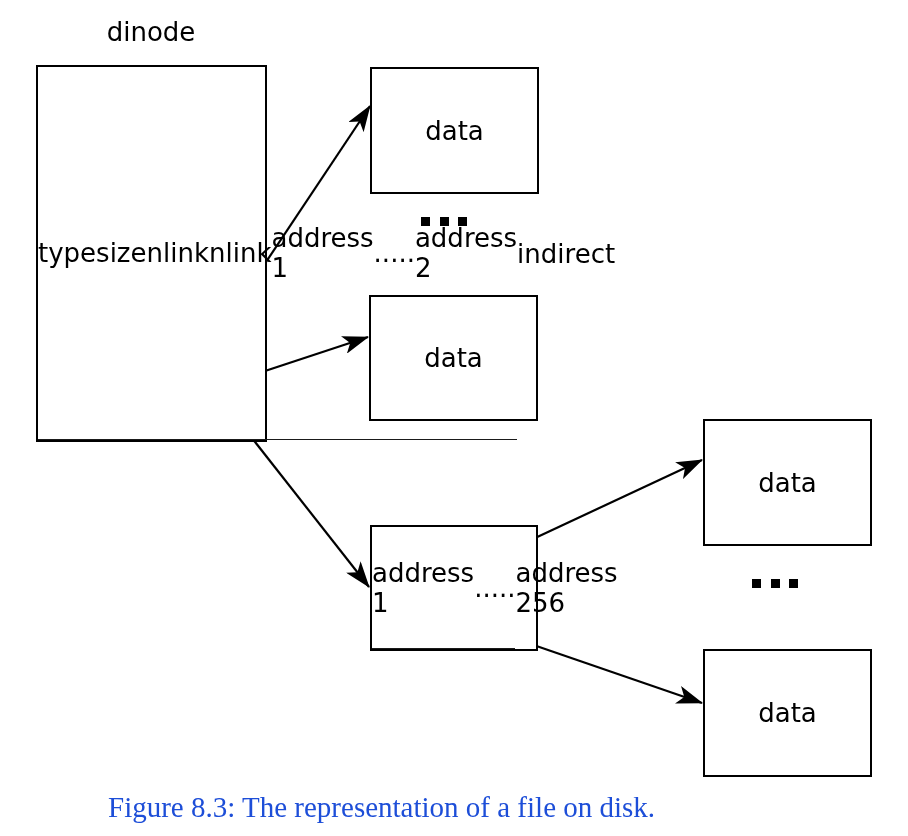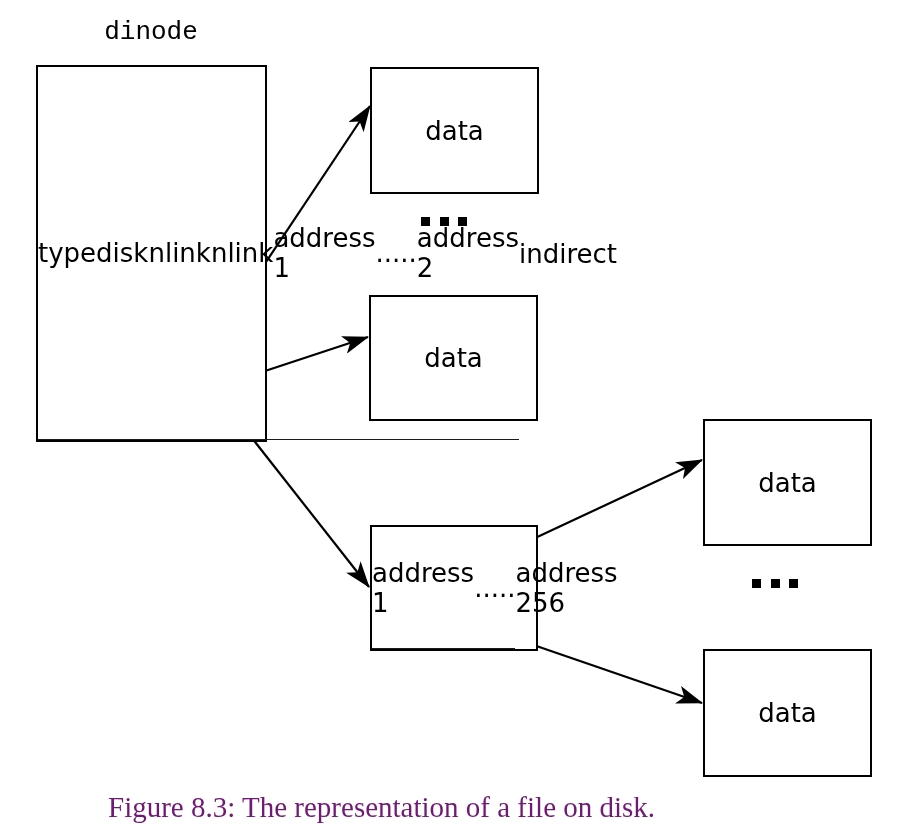--- a/index.html
+++ b/index.html
@@ -21,21 +21,20 @@
     left: 0; top: 0;
     width: 908px; height: 836px;
     pointer-events: none;
   }
   .box-title {
     position: absolute;
     text-align: center;
     font-size: 26px;
     line-height: 30px;
     color: #000000;
-    font-family: Liberation Mono, monospace;
   }
   .dinode-title { left: 36px; top: 17px; width: 230px; }
   .indirect-title { left: 360px; top: 486px; width: 188px; }
 
   .struct-box {
     position: absolute;
     border: 2.5px solid #000000;
     background: #ffffff;
     box-sizing: border-box;
     display: flex;
@@ -86,21 +85,21 @@
   }
 
   .caption {
     position: absolute;
     left: 108px;
     top: 789px;
     width: 760px;
     font-family: "Liberation Serif", serif;
     font-size: 29px;
     line-height: 36px;
-    color: #701a75;
+    color: #1d4ed8;
     white-space: nowrap;
   }
 </style>
 </head>
 <body>
 
 <div class="canvas">
 
   <svg class="arrows" viewBox="0 0 908 836" xmlns="http://www.w3.org/2000/svg">
     <defs>
@@ -112,21 +111,21 @@
     <line x1="247" y1="377" x2="368" y2="337" stroke="#000000" stroke-width="2.2" marker-end="url(#ah)"></line>
     <line x1="237" y1="419" x2="369" y2="587" stroke="#000000" stroke-width="2.2" marker-end="url(#ah)"></line>
     <line x1="518" y1="546" x2="702" y2="460" stroke="#000000" stroke-width="2.2" marker-end="url(#ah)"></line>
     <line x1="519" y1="640" x2="702" y2="703" stroke="#000000" stroke-width="2.2" marker-end="url(#ah)"></line>
   </svg>
 
   <div class="box-title dinode-title">dinode</div>
 
   <div class="struct-box dinode-box">
     <div class="struct-row">type</div>
-    <div class="struct-row">disk</div>
+    <div class="struct-row">size</div>
     <div class="struct-row">nlink</div>
     <div class="struct-row">nlink</div>
     <div class="struct-row">address 1</div>
     <div class="struct-row">.....</div>
     <div class="struct-row">address 2</div>
     <div class="struct-row">indirect</div>
   </div>
 
   <div class="data-box db1">
     <span>data</span>

